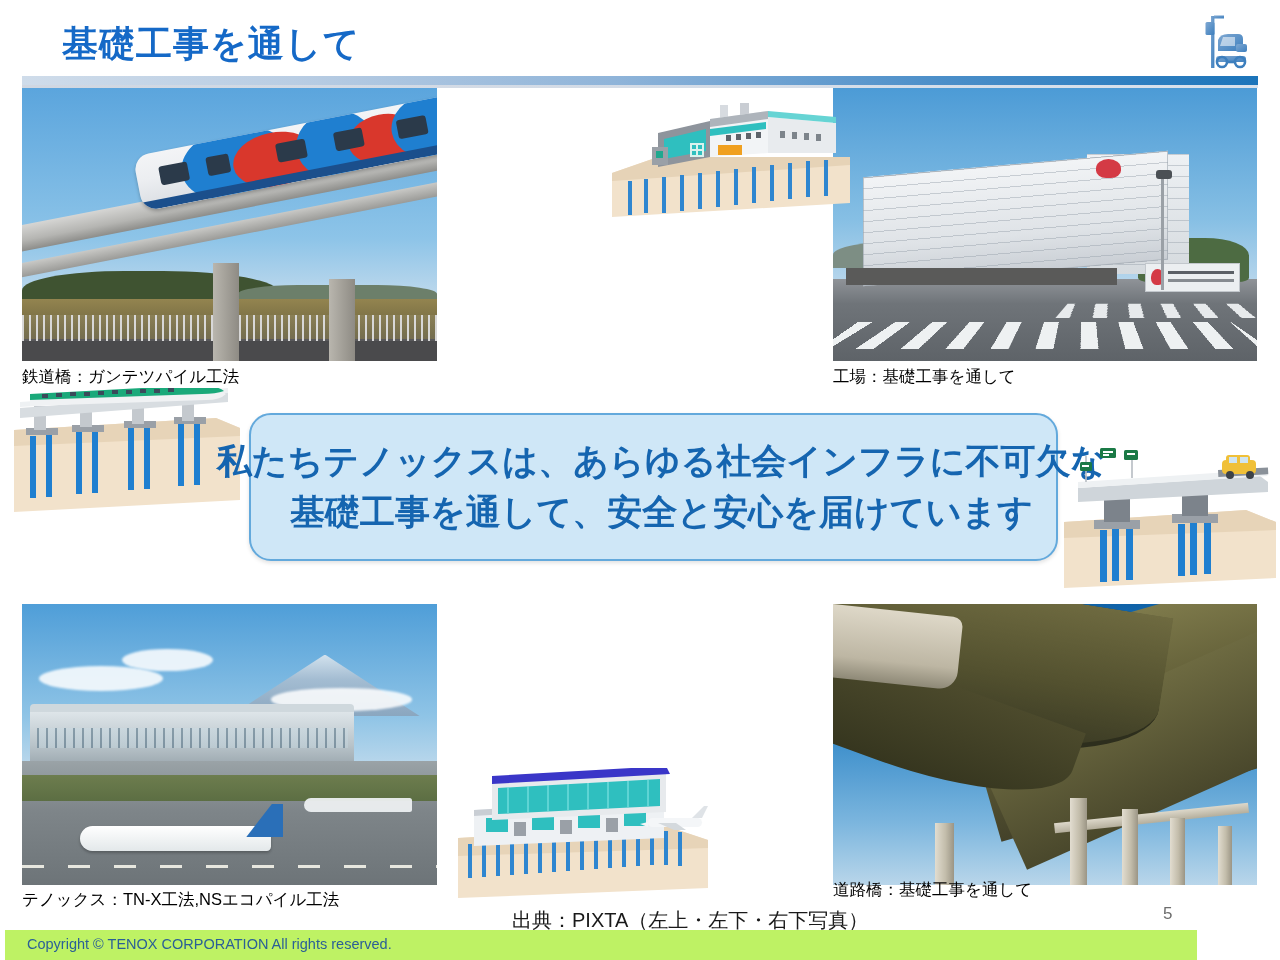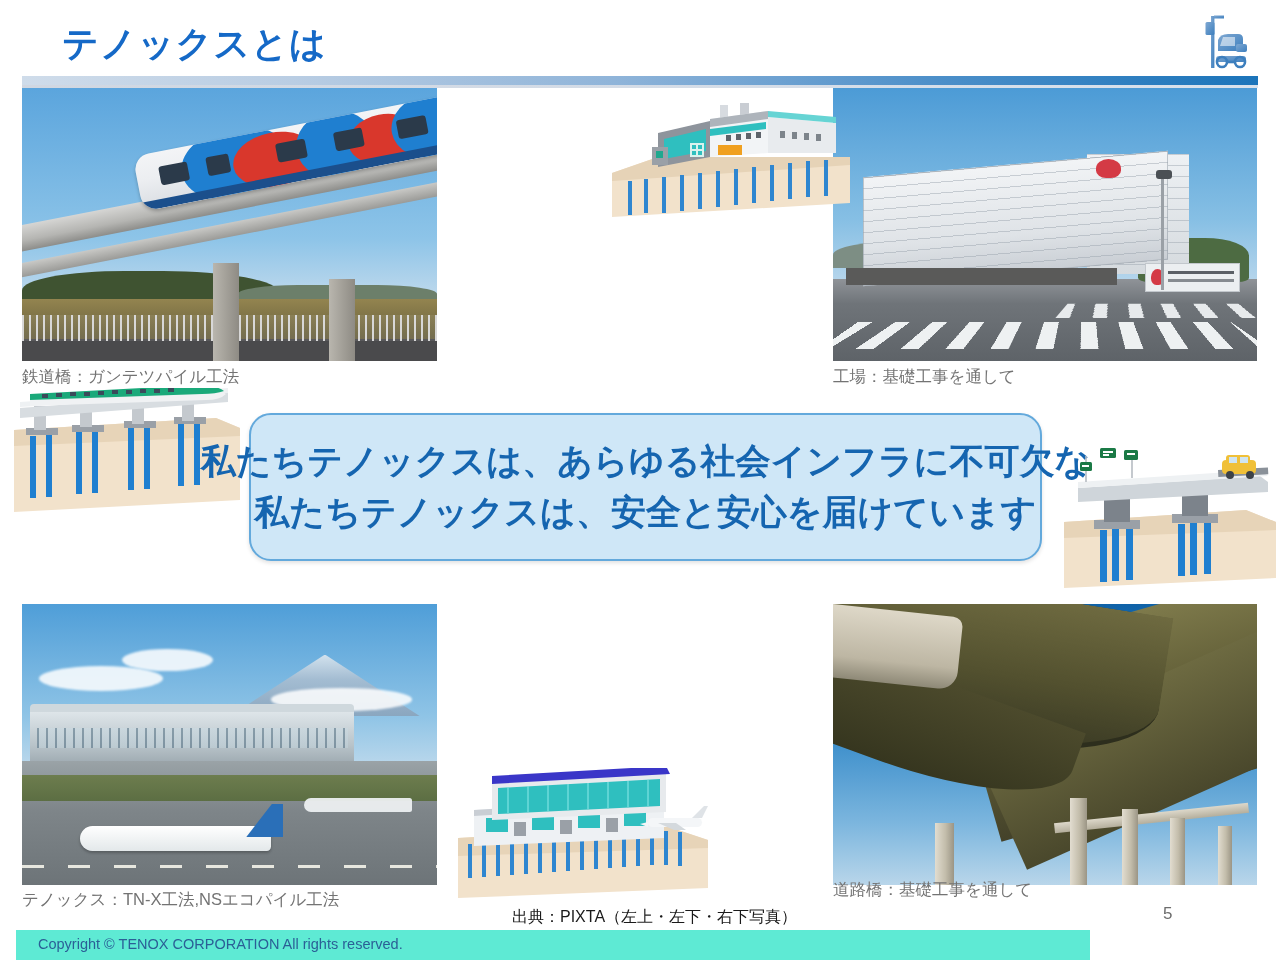--- a/index.html
+++ b/index.html
@@ -183,62 +183,63 @@
     position: absolute;
     left: 249px; top: 413px;
     width: 789px; height: 144px;
     background: #cfe7f7;
     border: 2px solid #63a9dc;
     border-radius: 22px;
     box-shadow: 0 2px 4px rgba(0,0,0,0.12);
     display: flex; flex-direction: column;
     align-items: center; justify-content: center;
     gap: 8px;
+    padding-left: 16px;
   }
   .message-line {
     font-size: 35px;
     font-weight: bold;
     color: #1565b0;
     letter-spacing: 0px;
     white-space: nowrap;
     line-height: 1.22;
   }
 
   
   .caption {
     position: absolute;
     font-size: 16.5px;
-    color: #737373;
+    color: #000000;
     white-space: nowrap;
   }
   #caption-rail    { left: 22px;  top: 366px; }
   #caption-factory { left: 833px; top: 366px; }
   #caption-airport { left: 22px;  top: 889px; }
   #caption-highway { left: 833px; top: 879px; }
 
   #source-note {
     position: absolute;
     left: 512px; top: 907px;
-    font-size: 16px;
+    font-size: 20px;
     color: #1a1a1a;
     white-space: nowrap;
   }
   #page-number {
     position: absolute;
     left: 1163px; top: 904px;
     font-size: 17px;
     color: #6d6d6d;
   }
 
   
   #footer-bar {
     position: absolute;
-    left: 16px; bottom: 0;
-    width: 1074px; height: 30px;
-    background: #5eead4;
+    left: 5px; bottom: 0;
+    width: 1192px; height: 30px;
+    background: #bef264;
   }
   #footer-copyright {
     position: absolute;
     left: 22px; top: 6px;
     font-size: 14.5px;
     color: #2b5f96;
     white-space: nowrap;
   }
   #footer-logo {
     position: absolute;
@@ -250,21 +251,21 @@
     box-sizing: border-box;
   }
   #footer-logo-text {
     font-size: 19px; font-weight: bold; color: #ffffff;
     letter-spacing: 1px; white-space: nowrap;
   }
 </style>
 </head>
 <body>
 
-<div class="slide-title">テノックスとは</div>
+<div class="slide-title">基礎工事を通して</div>
 
 <svg class="rig-icon" viewBox="0 0 74 70" aria-hidden="true">
   <defs>
     <linearGradient id="rigGrad" x1="0" y1="0" x2="1" y2="1">
       <stop offset="0%" stop-color="#7fa8d2"></stop>
       <stop offset="100%" stop-color="#3d7fbe"></stop>
     </linearGradient>
   </defs>
   <rect x="33" y="6" width="3.4" height="52" fill="url(#rigGrad)"></rect>
   <rect x="27.5" y="12" width="9" height="13" rx="1.5" fill="url(#rigGrad)"></rect>
@@ -454,21 +455,21 @@
       <rect x="104" y="2" width="6" height="4"></rect>
     <rect x="118" y="2" width="6" height="4"></rect>
       <rect x="132" y="1" width="6" height="4"></rect>
     <rect x="146" y="1" width="6" height="4"></rect>
       <rect x="160" y="0" width="6" height="4"></rect>
   </g>
 </svg>
 
 <div id="message-box">
   <div class="message-line">私たちテノックスは、あらゆる社会インフラに不可欠な</div>
-  <div class="message-line">私たちテノックスは、安全と安心を届けています</div>
+  <div class="message-line">基礎工事を通して、安全と安心を届けています</div>
 </div>
 
 <svg class="illus" id="illus-roadbridge" viewBox="0 0 216 152">
   <polygon points="4,84 186,72 216,84 216,140 4,150" fill="#f2e2cb"></polygon>
   <polygon points="4,84 186,72 216,84 216,92 4,100" fill="#e7d4b8"></polygon>
   <g fill="#1f7fd0">
     <rect x="40" y="92" width="7" height="52"></rect>
       <rect x="52" y="91" width="7" height="52"></rect>
     <rect x="66" y="90" width="7" height="52"></rect>
     <rect x="118" y="86" width="7" height="52"></rect>

